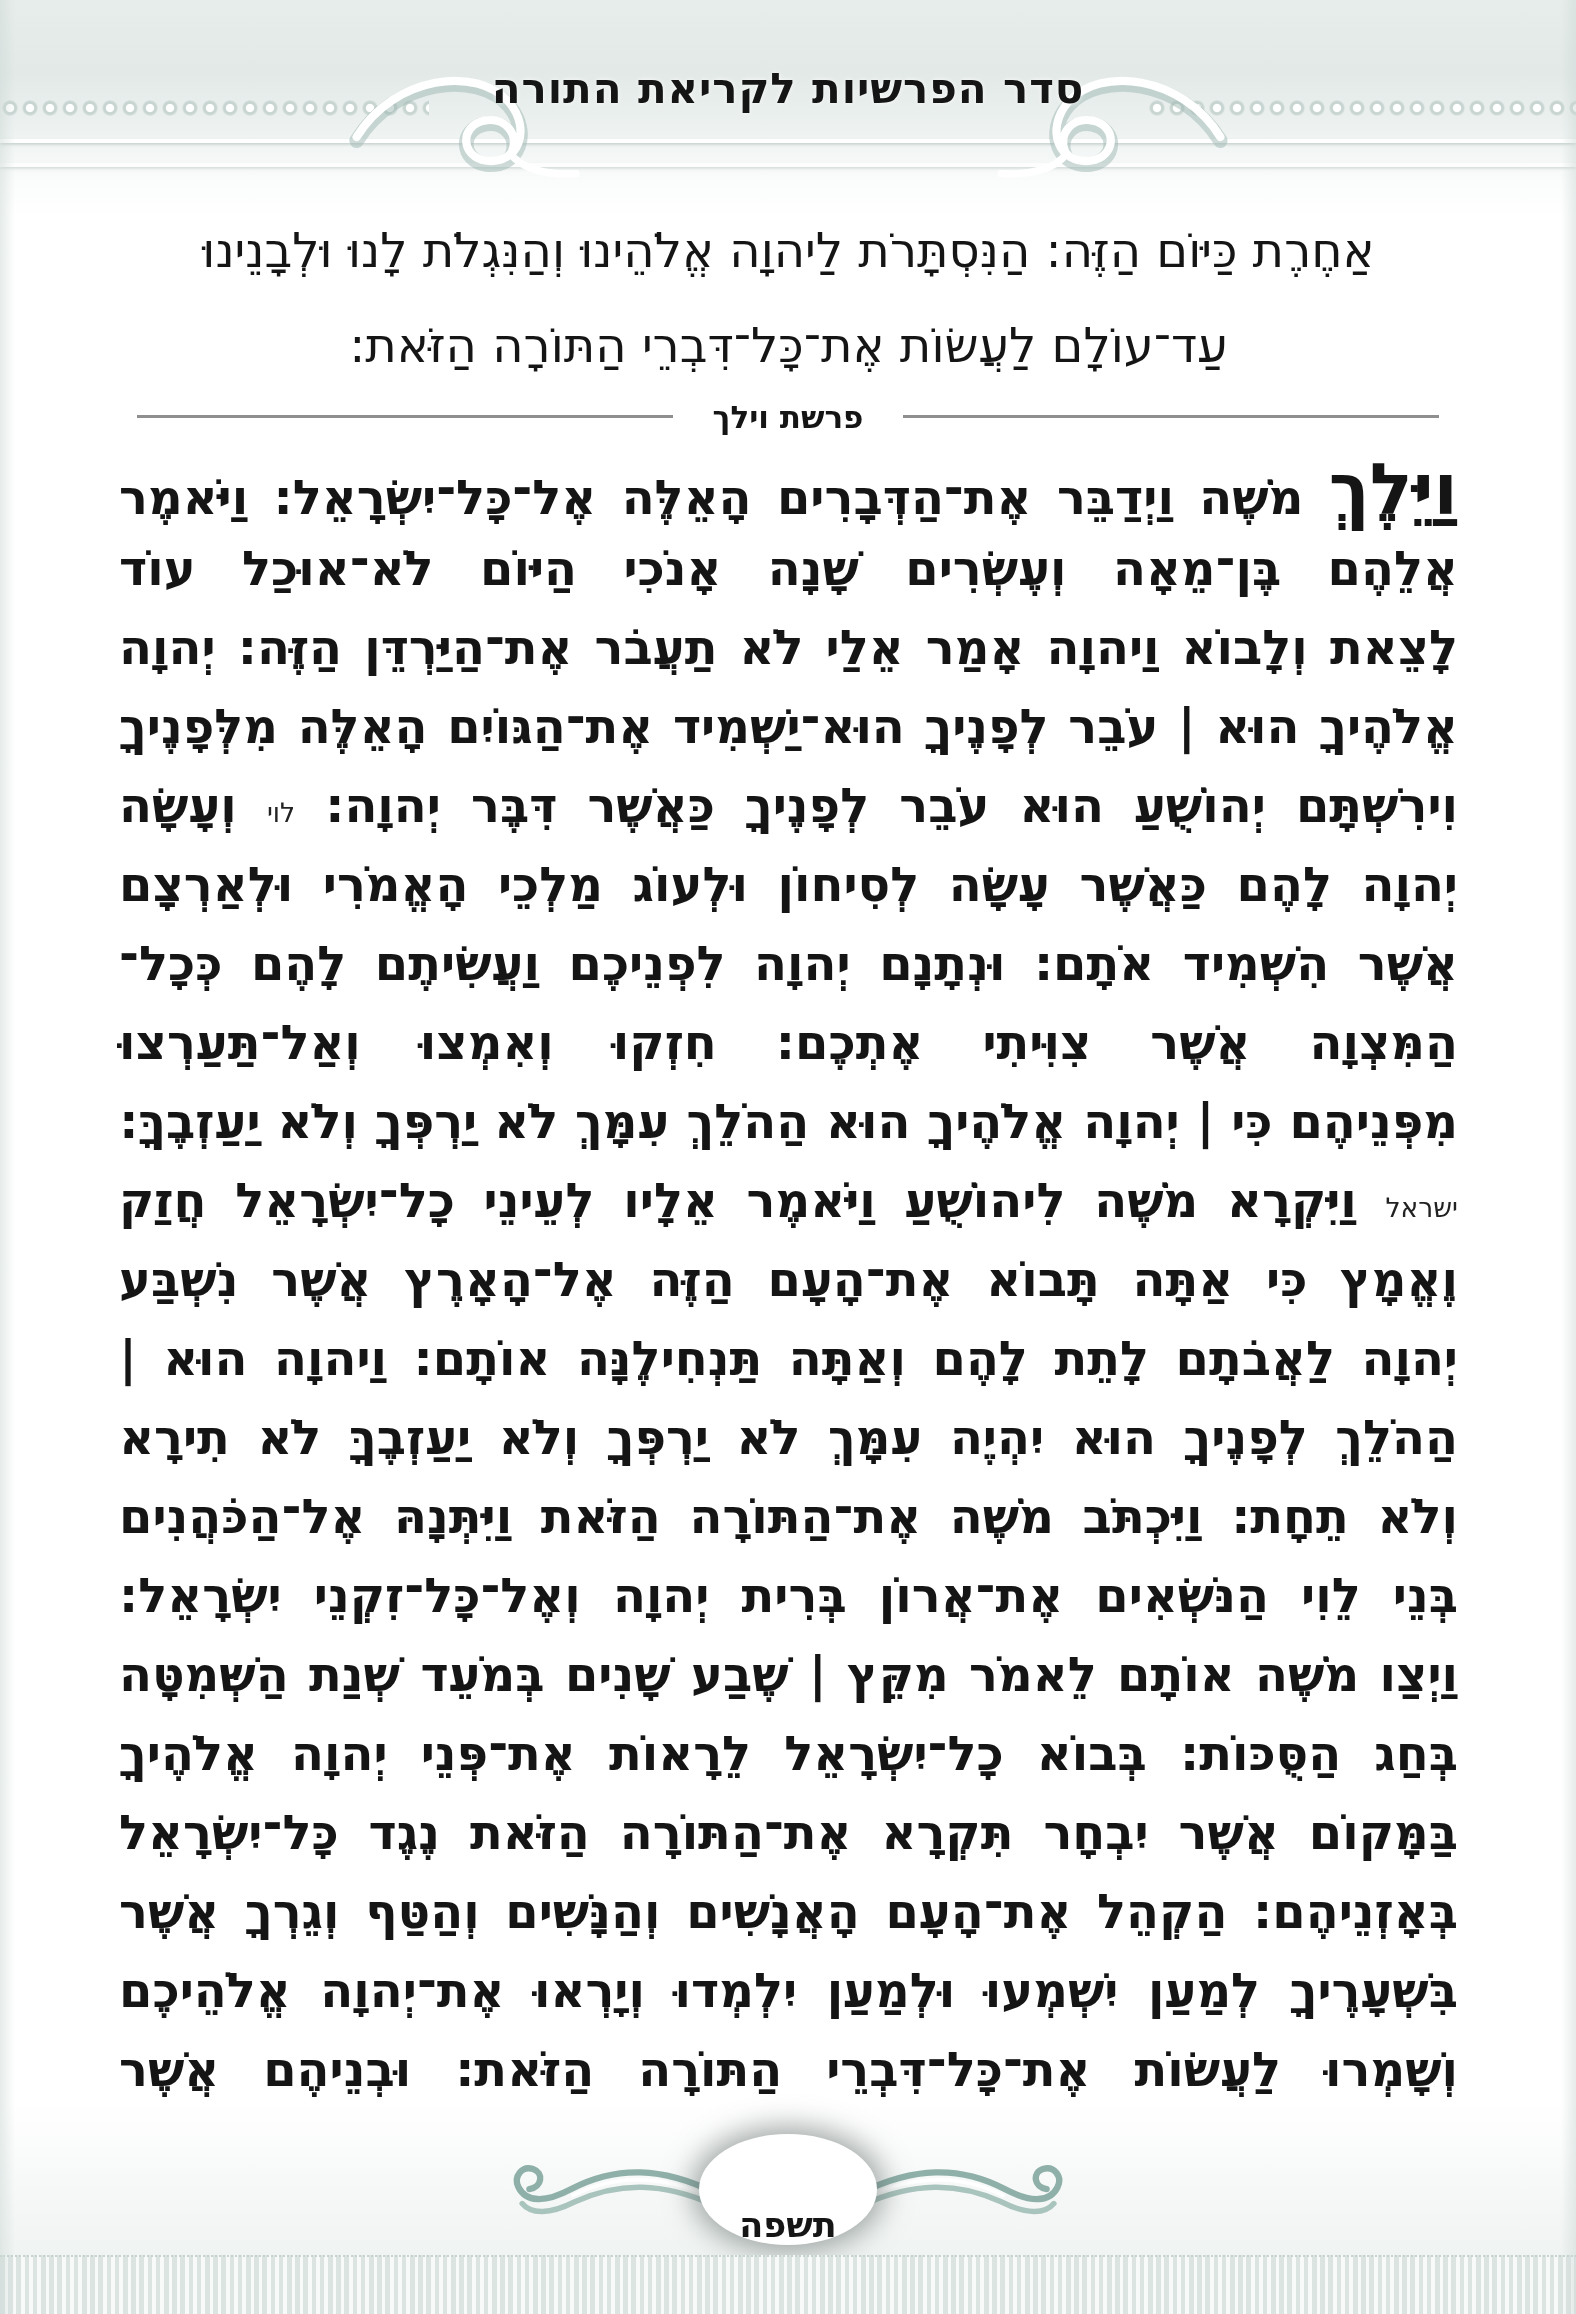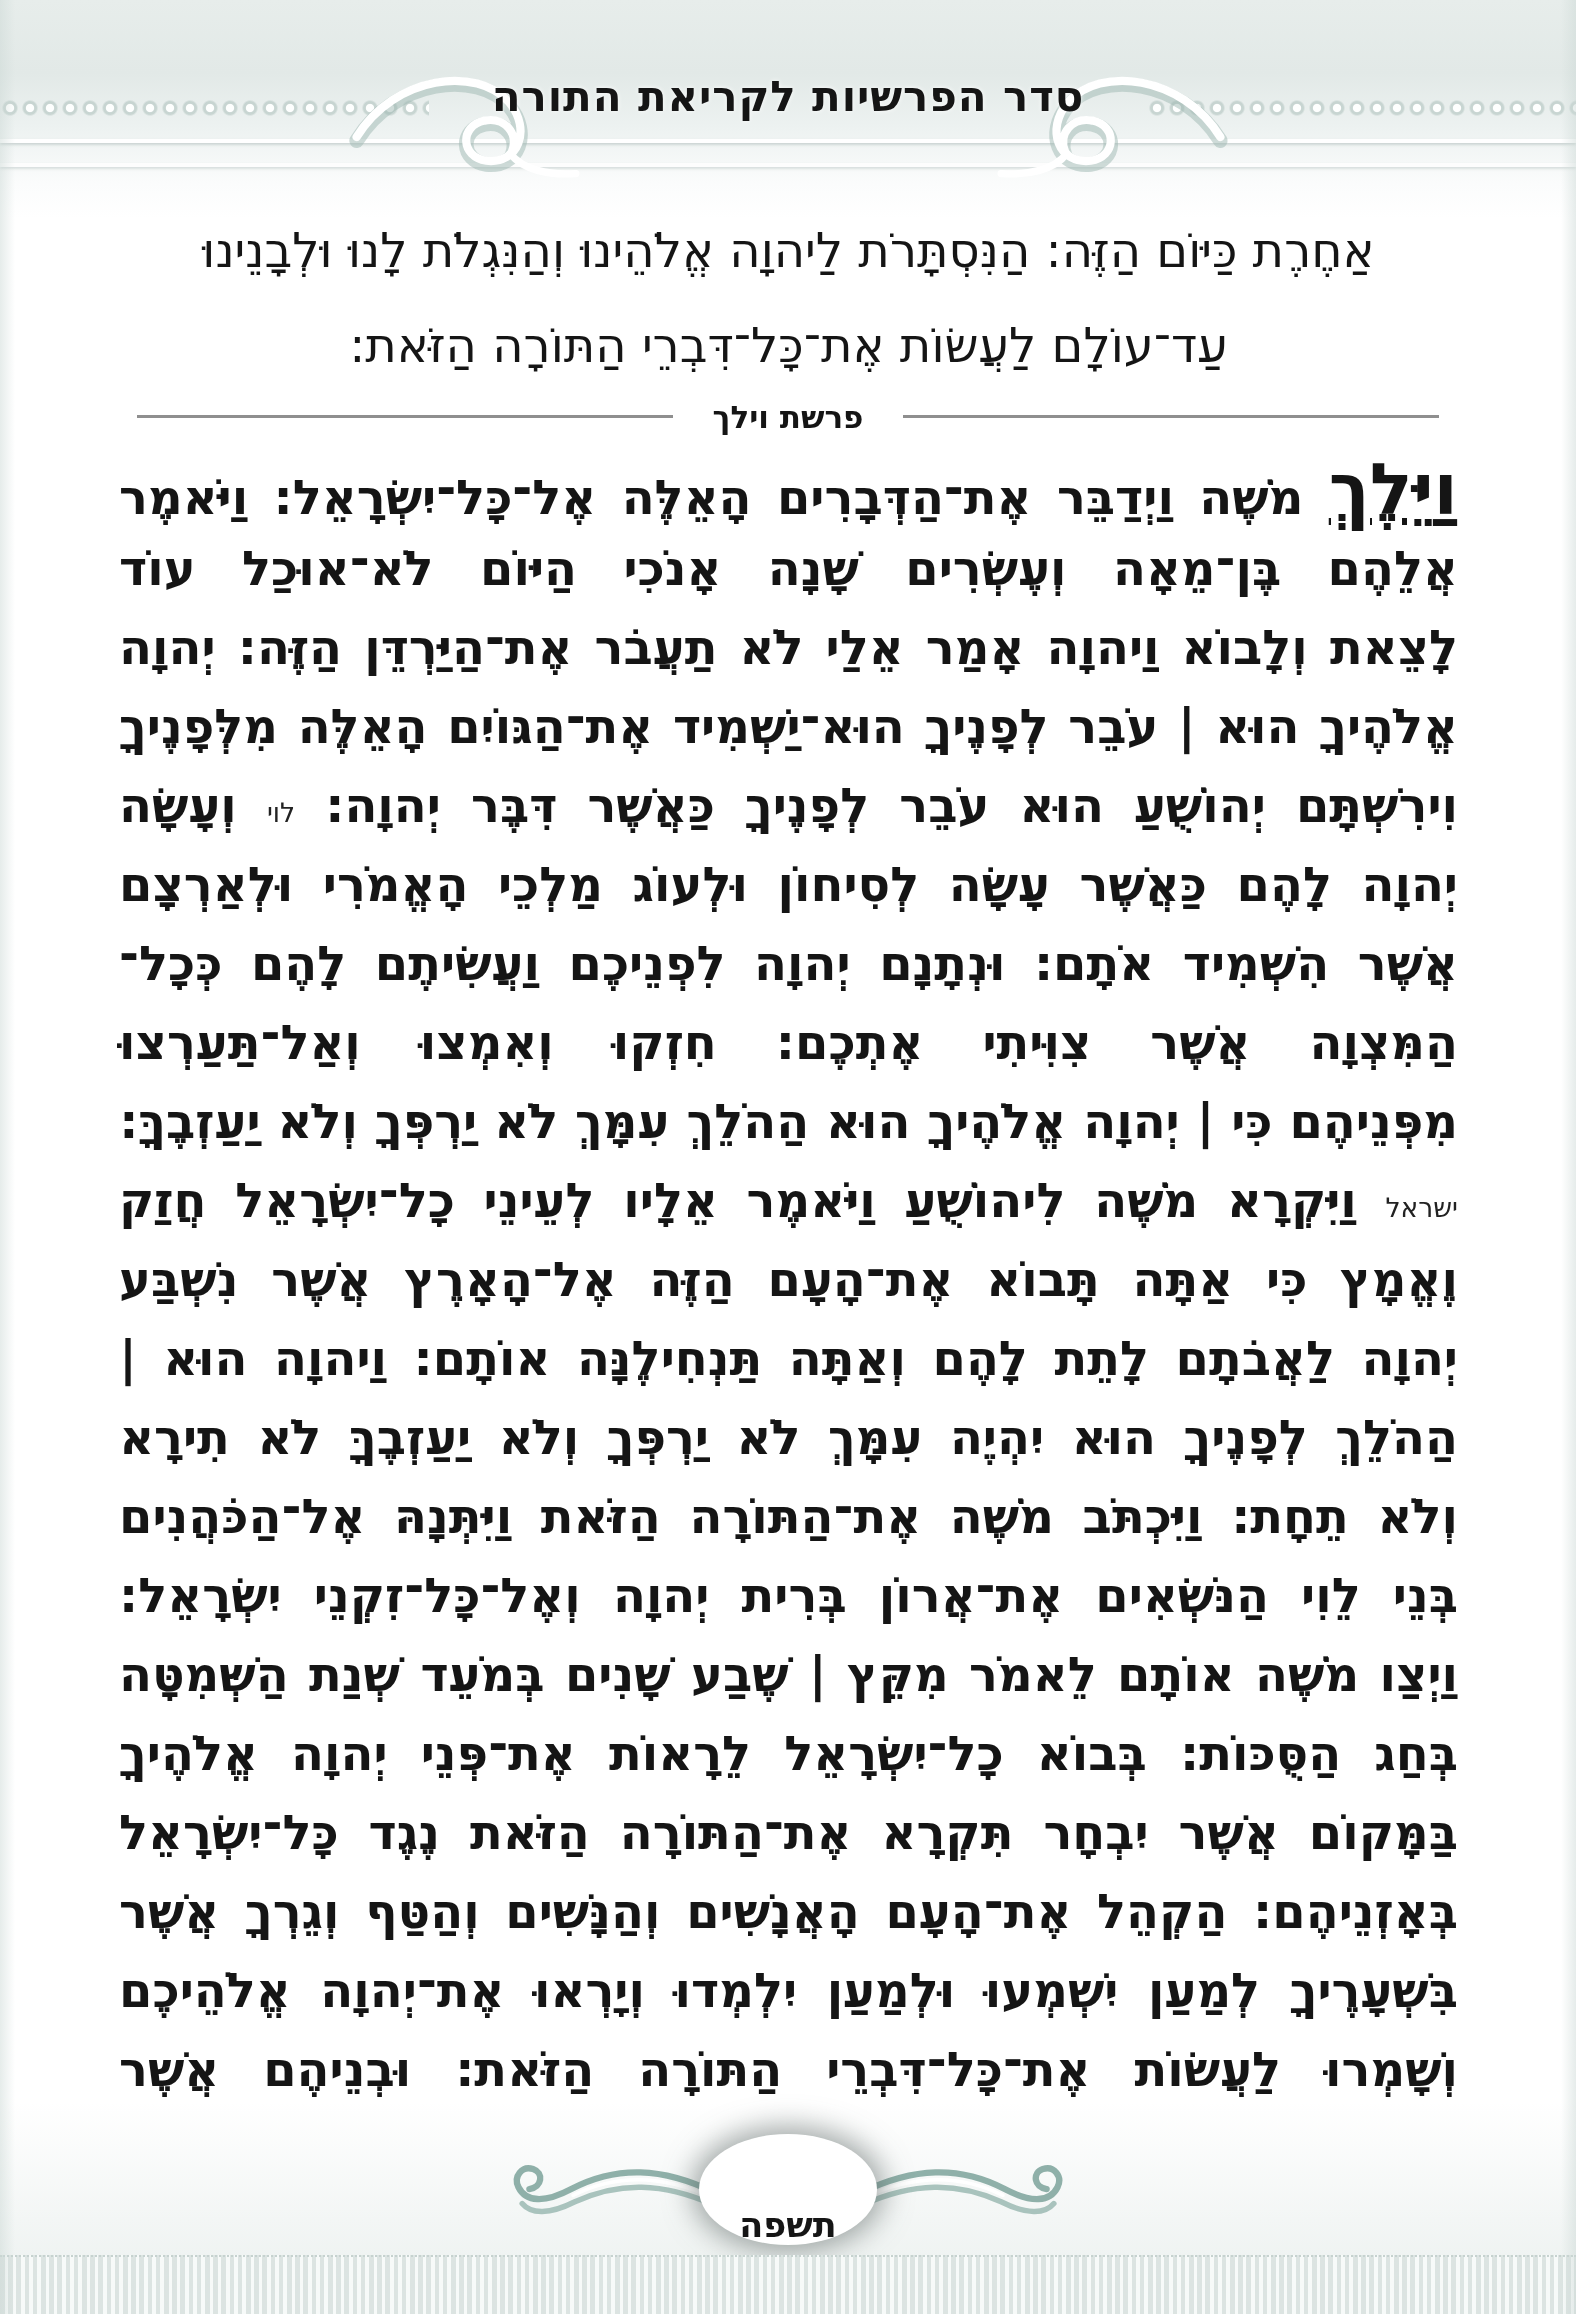--- a/index.html
+++ b/index.html
@@ -21,21 +21,21 @@
   }
   .rope.left{left:0;width:429px;}
   .rope.right{right:0;width:429px;}
   .hairline{position:absolute;left:0;width:100%;height:3.7px;background:#ffffff;box-shadow:0 1.8px 2.7px rgba(150,168,163,.45);}
   .hl1{top:139px;} .hl2{top:163px;opacity:.8;}
   .flourish{position:absolute;top:53px;width:247px;height:137px;}
   .flourish.left{left:340px;}
   .flourish.right{left:990px;transform:scaleX(-1);}
   
   .header-title{
-    position:absolute;top:72px;left:0;width:100%;
+    position:absolute;top:64px;left:0;width:100%;
     text-align:center;direction:rtl;
     font-size:42px;font-weight:bold;letter-spacing:0.9px;
     text-shadow:0 0 5.5px rgba(255,255,255,.9);
   }
   
   .intro{
     position:absolute;top:203px;left:119px;width:1339px;
     direction:rtl;text-align:center;
     font-size:48px;font-weight:normal;line-height:95px;
   }
@@ -53,21 +53,21 @@
     position:absolute;top:450px;left:119px;width:1339px;
     direction:rtl;
   }
   .body-line{
     display:flex;flex-flow:row nowrap;justify-content:space-between;
     align-items:baseline;direction:rtl;
     height:79px;font-size:48px;font-weight:bold;line-height:79px;
     white-space:nowrap;
   }
   .seg-normal{}
-  .seg-big{font-size:71px;text-decoration:underline;}
+  .seg-big{font-size:71px;}
   .seg-marker{font-size:26.5px;font-weight:normal;color:#222;}
   
   .footer-flourish{position:absolute;top:2149px;width:215px;height:91px;}
   .footer-flourish.left{left:507px;}
   .footer-flourish.right{left:854px;transform:scaleX(-1);}
   .page-badge{
     position:absolute;top:2134px;left:699px;width:178px;height:111px;
     background:#ffffff;border-radius:50%;
     box-shadow:0 0 27.4px 7.3px rgba(88,99,96,.55);
     display:flex;align-items:flex-end;justify-content:center;

